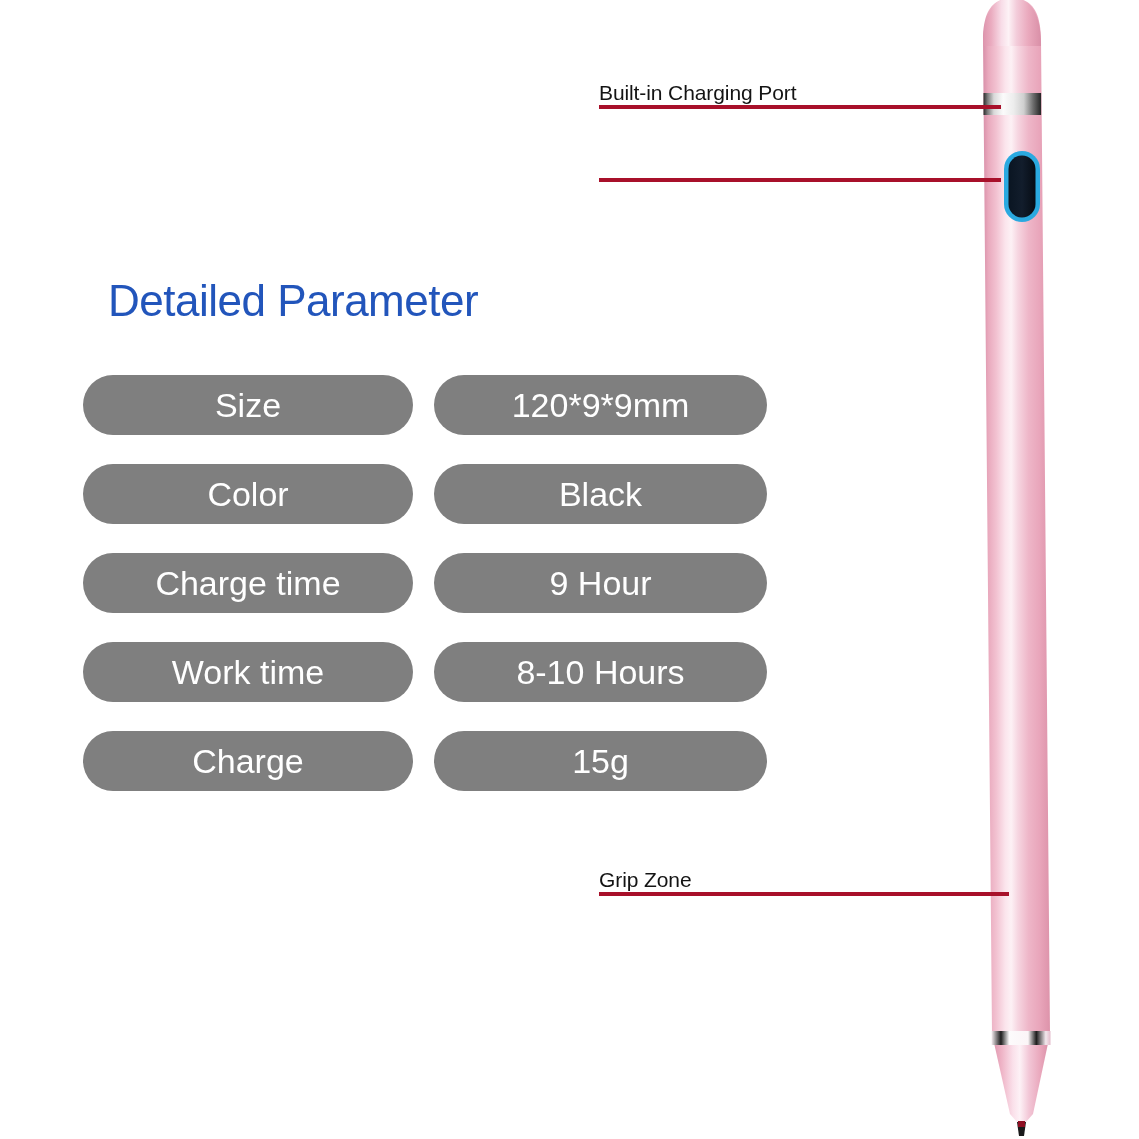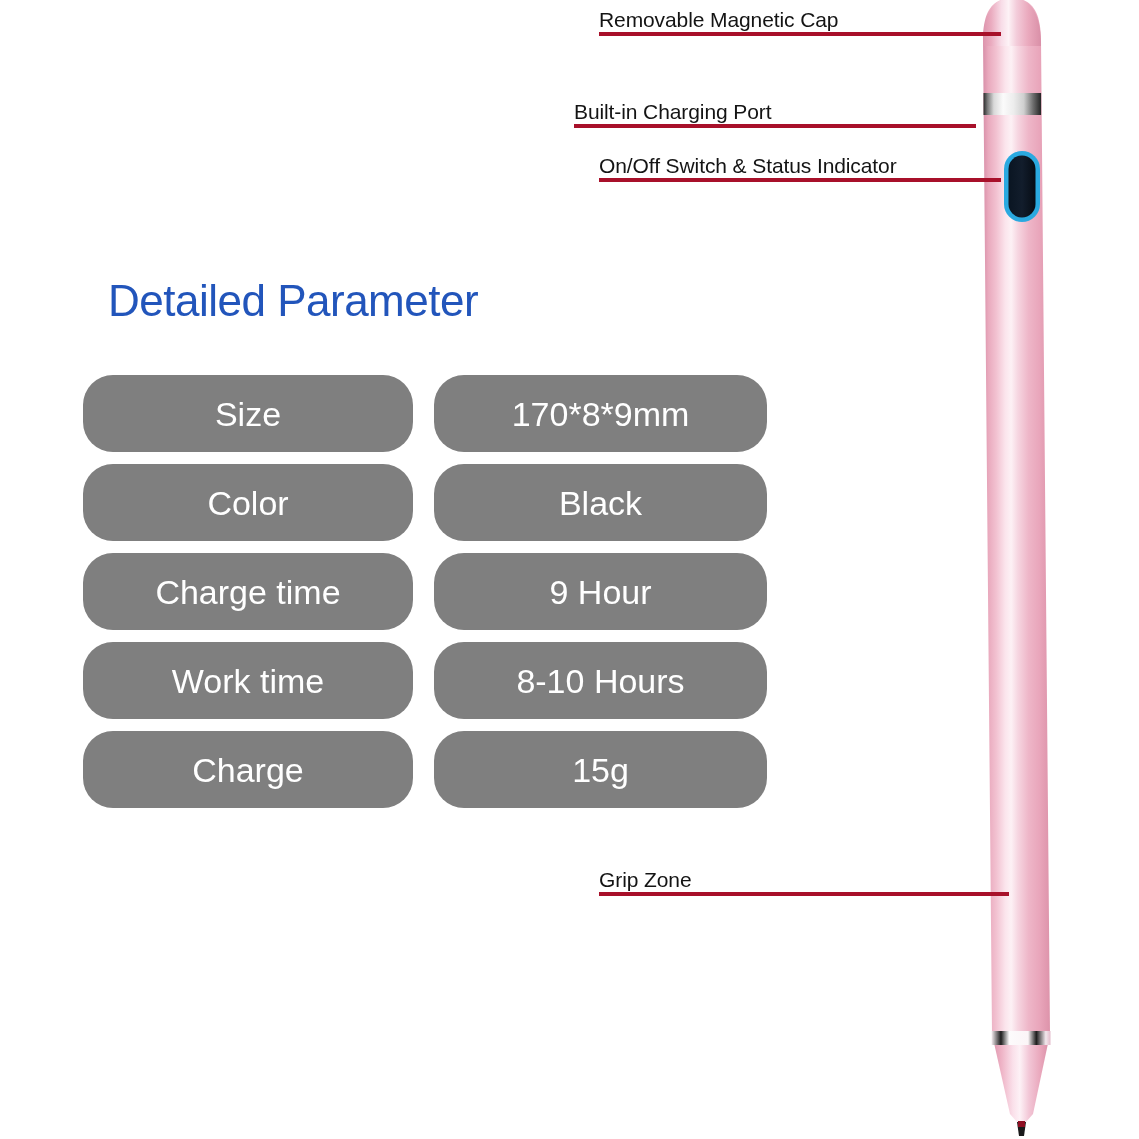--- a/index.html
+++ b/index.html
@@ -41,21 +41,21 @@
     color:#2255bb;
     letter-spacing:-0.5px;
     line-height:1;
     white-space:nowrap;
   }
 
   
   .spec-table{position:absolute;left:83px;top:375px;}
   .spec-row{position:relative;height:60px;margin-bottom:29px;}
   .pill{
-    position:absolute;top:0;height:77px;
+    position:absolute;top:0;height:60px;
     background:#7f7f7f;
     border-radius:30px;
     display:flex;align-items:center;justify-content:center;
   }
   .pill.key{left:0;width:330px;}
   .pill.val{left:351px;width:333px;}
   .pill span{
     color:#ffffff;
     font-size:34px;
     font-weight:400;
@@ -153,51 +153,46 @@
     </g>
 
     <g>
       <path d="M37,1040 L95,1040 L78,1120 L71,1128 L62,1128 L55,1120 Z" fill="url(#coneGrad)"></path>
       <rect x="36.5" y="1037" width="59" height="14" fill="url(#tipRingGrad)"></rect>
       <path d="M62,1128 L71,1128 L69,1142 L64,1142 Z" fill="#1a1a1a"></path>
       <rect x="63" y="1127" width="7" height="6" fill="#8e0f23"></rect>
     </g>
   </svg>
 
-  <div class="callout" style="left:599px;top:0px;width:402px;height:36px;">
-    <span class="label">Removable Magnetic Cap</span>
-    <span class="leader" style="width:402px;"></span>
-  </div>
-
-  <div class="callout" style="left:574px;top:73px;width:402px;height:36px;margin-top:19px;">
+
+  <div class="callout" style="left:599px;top:73px;width:402px;height:36px;">
     <span class="label">Built-in Charging Port</span>
     <span class="leader" style="width:402px;"></span>
   </div>
 
   <div class="callout" style="left:599px;top:146px;width:402px;height:36px;">
-    <span class="label">On/Off Switch &amp; Status Indicator</span>
     <span class="leader" style="width:402px;"></span>
   </div>
 
   <div class="callout" style="left:599px;top:860px;width:410px;height:36px;">
     <span class="label">Grip Zone</span>
     <span class="leader" style="width:410px;"></span>
   </div>
 
 
   <div class="title">Detailed Parameter</div>
 
   <div class="spec-table">
 
     <div class="spec-row">
       <div class="pill key">
         <span>Size</span>
       </div>
       <div class="pill val">
-        <span>170*8*9mm</span>
+        <span>120*9*9mm</span>
       </div>
     </div>
 
     <div class="spec-row">
       <div class="pill key">
         <span>Color</span>
       </div>
       <div class="pill val">
         <span>Black</span>
       </div>

